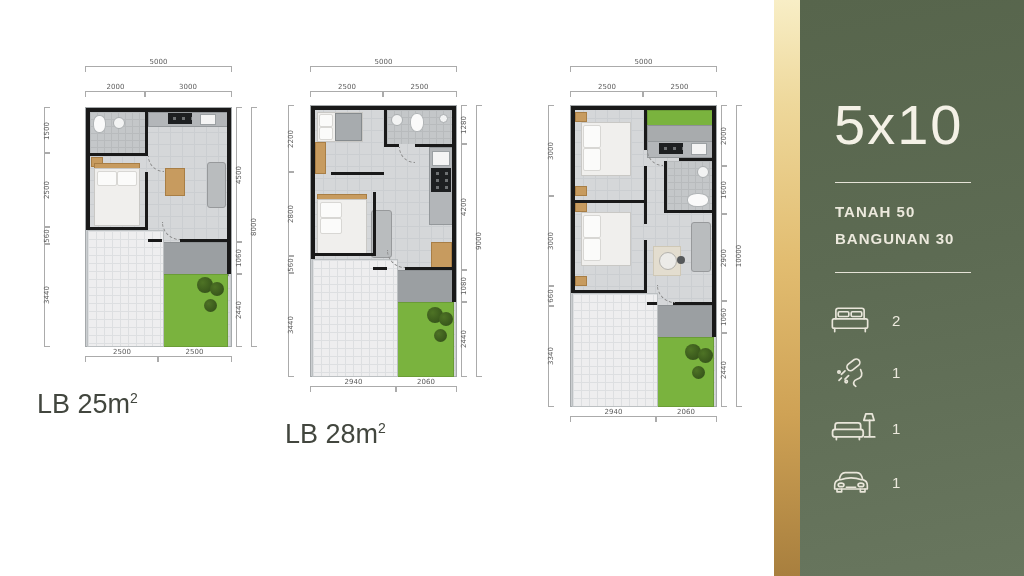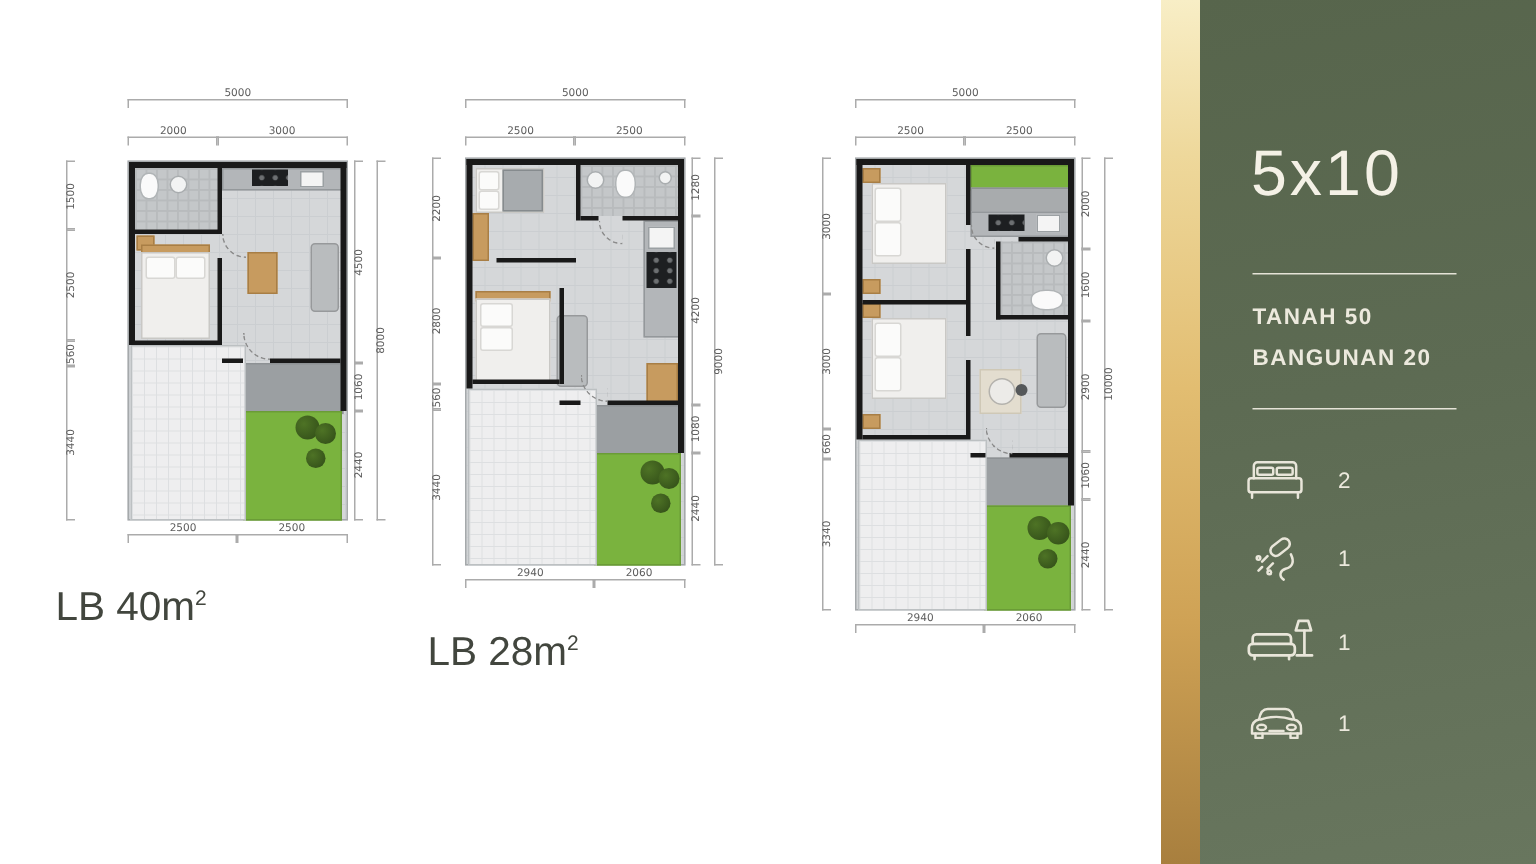--- a/index.html
+++ b/index.html
@@ -4,21 +4,21 @@
 <style>
   html,body{margin:0;padding:0;background:#fff;}
   #stage{position:relative;width:1024px;height:576px;overflow:hidden;background:#ffffff;
          font-family:"Liberation Sans",sans-serif;}
 
   
   .gold{position:absolute;top:0;left:774px;width:26px;height:576px;
         background:linear-gradient(180deg,#f8eec6 0%,#eed89b 18%,#e2bd71 45%,#cfa255 72%,#a87f3e 100%);}
   .panel{position:absolute;top:0;left:800px;width:224px;height:576px;
          background:linear-gradient(170deg,#57654c 0%,#5d6b53 45%,#68765e 100%);color:#f2efe4;}
-  .panel-title{position:absolute;left:34px;top:92px;font-size:43px;letter-spacing:2px;color:#f4f1e6;}
+  .panel-title{position:absolute;left:34px;top:92px;font-size:56px;letter-spacing:2px;color:#f4f1e6;}
   .rule{position:absolute;left:35px;width:136px;height:0;border-top:1.5px solid rgba(244,241,230,.9);}
   .panel-sub{position:absolute;left:35px;font-size:15px;font-weight:700;letter-spacing:1px;color:#ece9dd;}
   .feat{position:absolute;left:830px;display:flex;align-items:center;color:#e9e6da;}
   .feat svg{stroke:#e9e6da;fill:none;stroke-width:1.4;stroke-linecap:round;stroke-linejoin:round;}
   .feat .cnt{position:absolute;left:62px;font-size:15px;color:#ece9dd;}
 
   
   .planbox{position:absolute;border:1px solid #a5a9ab;
     background-color:#d5d7d9;
     background-image:linear-gradient(#cbced1 1px,transparent 1px),
@@ -133,21 +133,21 @@
       <span class="dl">8000</span>
     </div>
   <div class="dh" style="left:85px;top:356px;width:72px">
       <span class="dl">2500</span>
     </div>
   <div class="dh" style="left:157px;top:356px;width:73px">
       <span class="dl">2500</span>
     </div>
 
   <div class="plan-label" style="left:37px;top:388px">
-    <div><span>LB 40m</span><sup>2</sup></div>
+    <div><span>LB 25m</span><sup>2</sup></div>
   </div>
 
   <div class="planbox" style="left:310px;top:105px;width:145px;height:270px">
     <div class="bathtile" style="left:76px;top:4px;width:65px;height:34px"></div>
     <div class="sinkc" style="left:80px;top:8px;width:10px;height:10px"></div>
     <div class="toilet" style="left:99px;top:7px;width:12px;height:17px"></div>
     <div class="sinkc" style="left:128px;top:8px;width:7px;height:7px"></div>
     <div class="counter" style="left:118px;top:41px;width:23px;height:76px"></div>
     <div class="sinkw" style="left:121px;top:45px;width:16px;height:13px"></div>
     <div class="stove" style="left:120px;top:62px;width:20px;height:24px"></div>
@@ -322,21 +322,21 @@
     </div>
   <div class="dh" style="left:655px;top:416px;width:60px">
       <span class="dl">2060</span>
     </div>
 
   <div class="gold"></div>
   <div class="panel">
     <div class="panel-title">5x10</div>
     <div class="rule" style="top:182px"></div>
     <div class="panel-sub" style="top:203px">TANAH 50</div>
-    <div class="panel-sub" style="top:230px">BANGUNAN 20</div>
+    <div class="panel-sub" style="top:230px">BANGUNAN 30</div>
     <div class="rule" style="top:272px"></div>
   </div>
 
   <div class="feat" style="top:304px">
     <svg width="40" height="32" viewBox="0 0 34 26">
       <path d="M5 12 V5 a2 2 0 0 1 2-2 h20 a2 2 0 0 1 2 2 v7"></path>
       <rect x="2" y="12" width="30" height="8" rx="1.5"></rect>
       <rect x="7" y="6" width="9" height="4" rx="1"></rect>
       <rect x="18" y="6" width="9" height="4" rx="1"></rect>
       <path d="M4 20 v3 M30 20 v3"></path>

